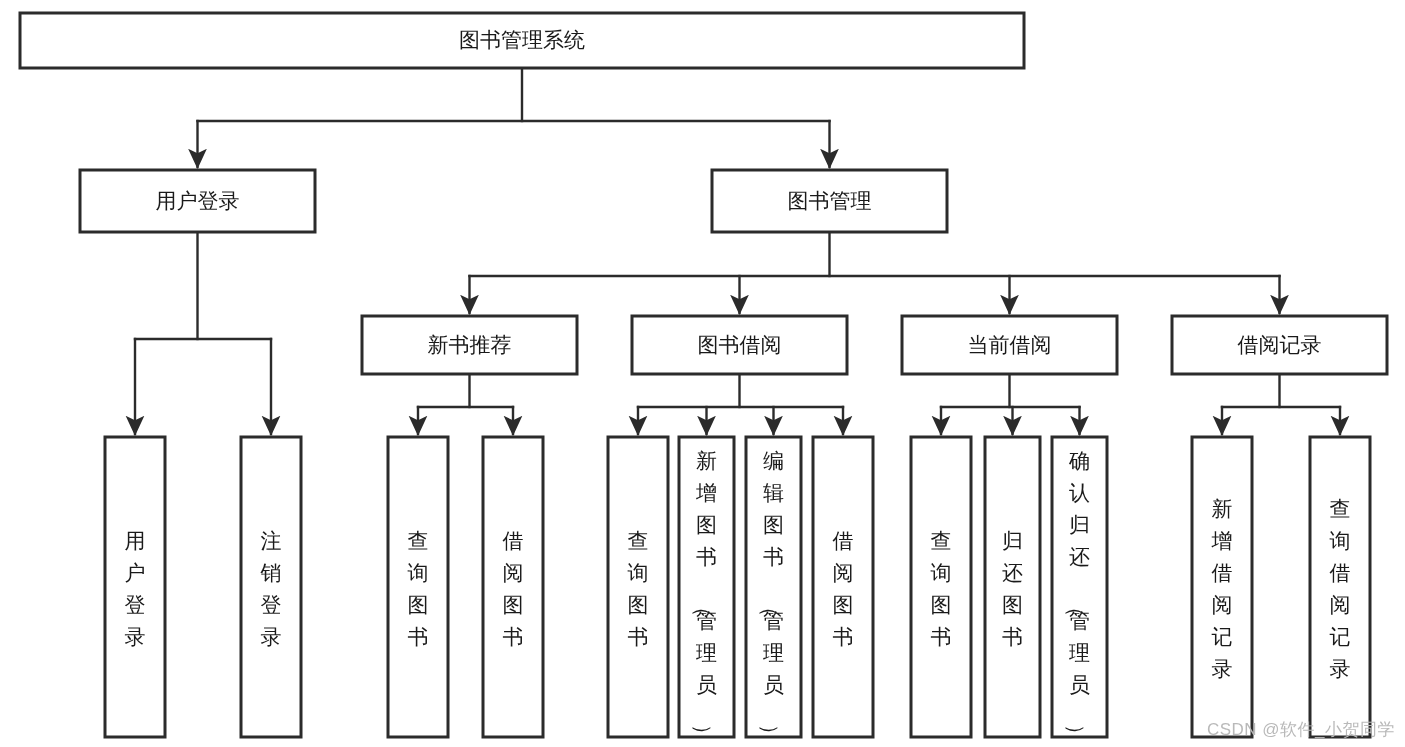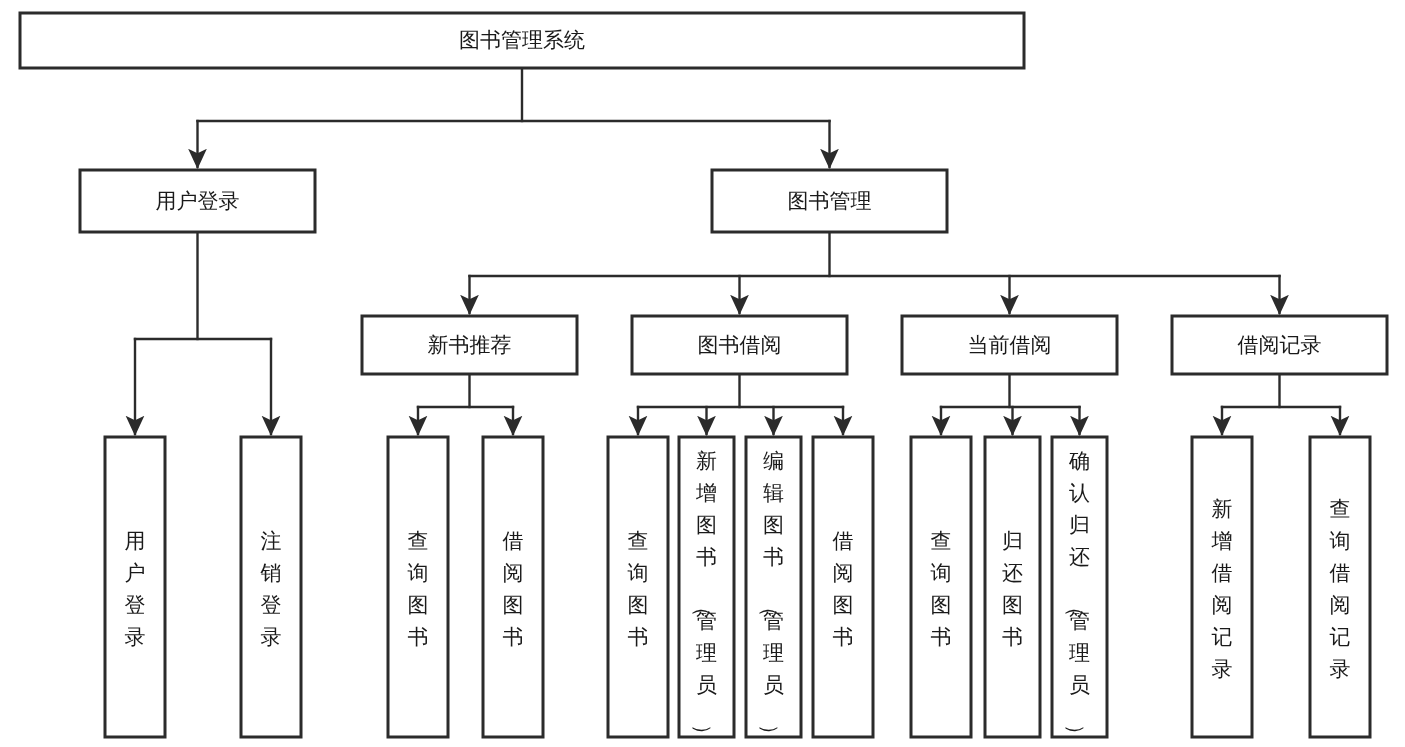--- a/index.html
+++ b/index.html
@@ -189,13 +189,14 @@
           <rect class="box-rect" x="1192" y="437" width="60" height="300"></rect>
           <text class="node-label-v" x="1222" y="515.96"><tspan x="1222" dy="0">新</tspan><tspan x="1222" dy="32">增</tspan><tspan x="1222" dy="32">借</tspan><tspan x="1222" dy="32">阅</tspan><tspan x="1222" dy="32">记</tspan><tspan x="1222" dy="32">录</tspan></text>
         </g>
         <g>
           <rect class="box-rect" x="1310" y="437" width="60" height="300"></rect>
           <text class="node-label-v" x="1340" y="515.96"><tspan x="1340" dy="0">查</tspan><tspan x="1340" dy="32">询</tspan><tspan x="1340" dy="32">借</tspan><tspan x="1340" dy="32">阅</tspan><tspan x="1340" dy="32">记</tspan><tspan x="1340" dy="32">录</tspan></text>
         </g>
       </g>
   </svg>
 
+  <div class="watermark">CSDN @软件_小贺同学</div>
 </div>
 
 </body></html>

